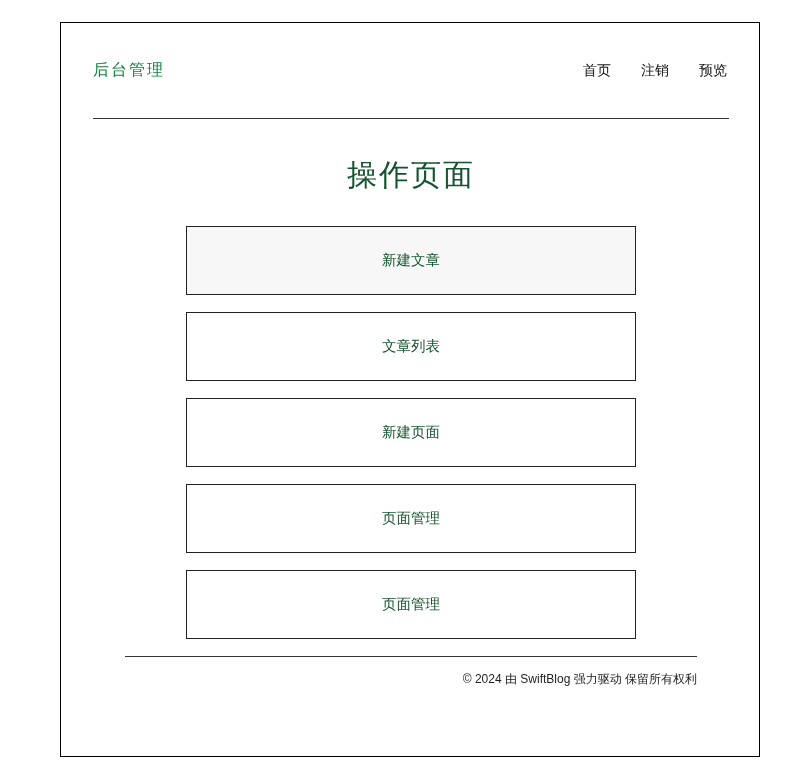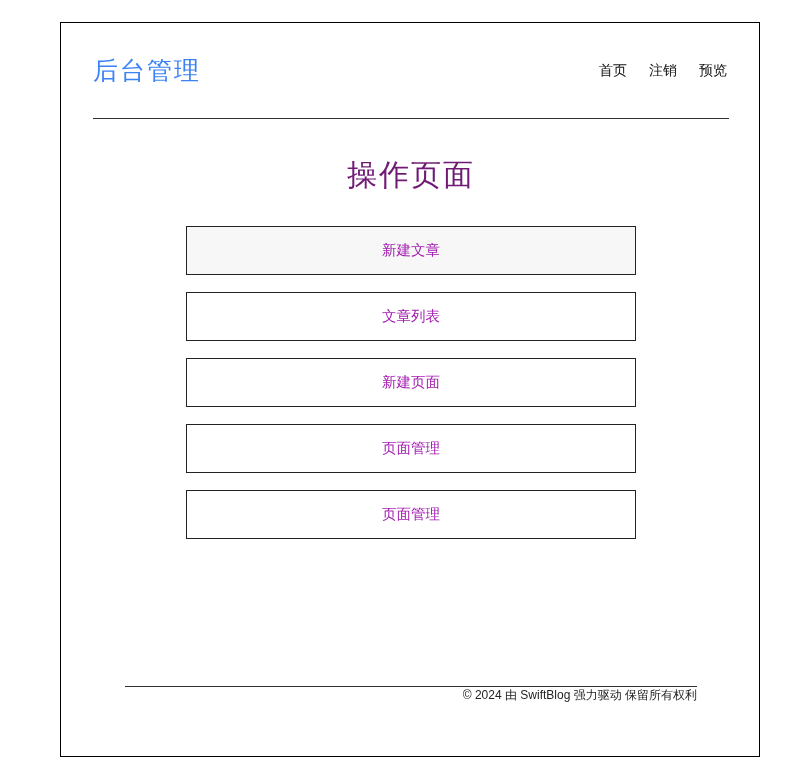--- a/index.html
+++ b/index.html
@@ -36,80 +36,81 @@
   .site-header {
     height: 96px;
     border-bottom: 1px solid #333333;
     display: flex;
     align-items: center;
     justify-content: space-between;
     box-sizing: border-box;
   }
   .brand {
     font-family: Liberation Serif, serif;
-    font-size: 25px;
+    font-size: 16px;
     letter-spacing: 2px;
-    color: #3b82f6;
+    color: #15803d;
   }
   .nav {
     display: flex;
     align-items: center;
-    gap: 22px;
+    gap: 30px;
     padding-right: 2px;
   }
   .nav-link {
     font-size: 14px;
     color: #111111;
     text-decoration: none;
     cursor: pointer;
     white-space: nowrap;
   }
   
   .main {
     padding-top: 36px;
   }
   .page-title {
     text-align: center;
     font-family: "Liberation Serif", serif;
     font-size: 30px;
     font-weight: normal;
     margin: 0 0 30px 0;
     letter-spacing: 2px;
-    color: #701a75;
+    color: #14532d;
   }
   .menu {
     width: 450px;
     margin: 0 auto;
     display: flex;
     flex-direction: column;
     gap: 17px;
   }
   .menu-item {
-    height: 49px;
+    height: 69px;
     border: 1px solid #222222;
     box-sizing: border-box;
     display: flex;
     align-items: center;
     justify-content: center;
     font-size: 14.5px;
-    color: #a21caf;
+    color: #14532d;
     background: #ffffff;
     cursor: pointer;
     user-select: none;
   }
   .menu-item.highlight {
     background: #f7f7f7;
   }
   
   .site-footer {
     position: absolute;
     left: 32px;
     right: 32px;
-    bottom: 52px;
+    bottom: 68px;
     border-top: 1px solid #333333;
+    padding-top: 14px;
     text-align: right;
   }
   .footer-text {
     font-size: 12px;
     color: #222222;
   }
 </style>
 </head>
 <body>
 

